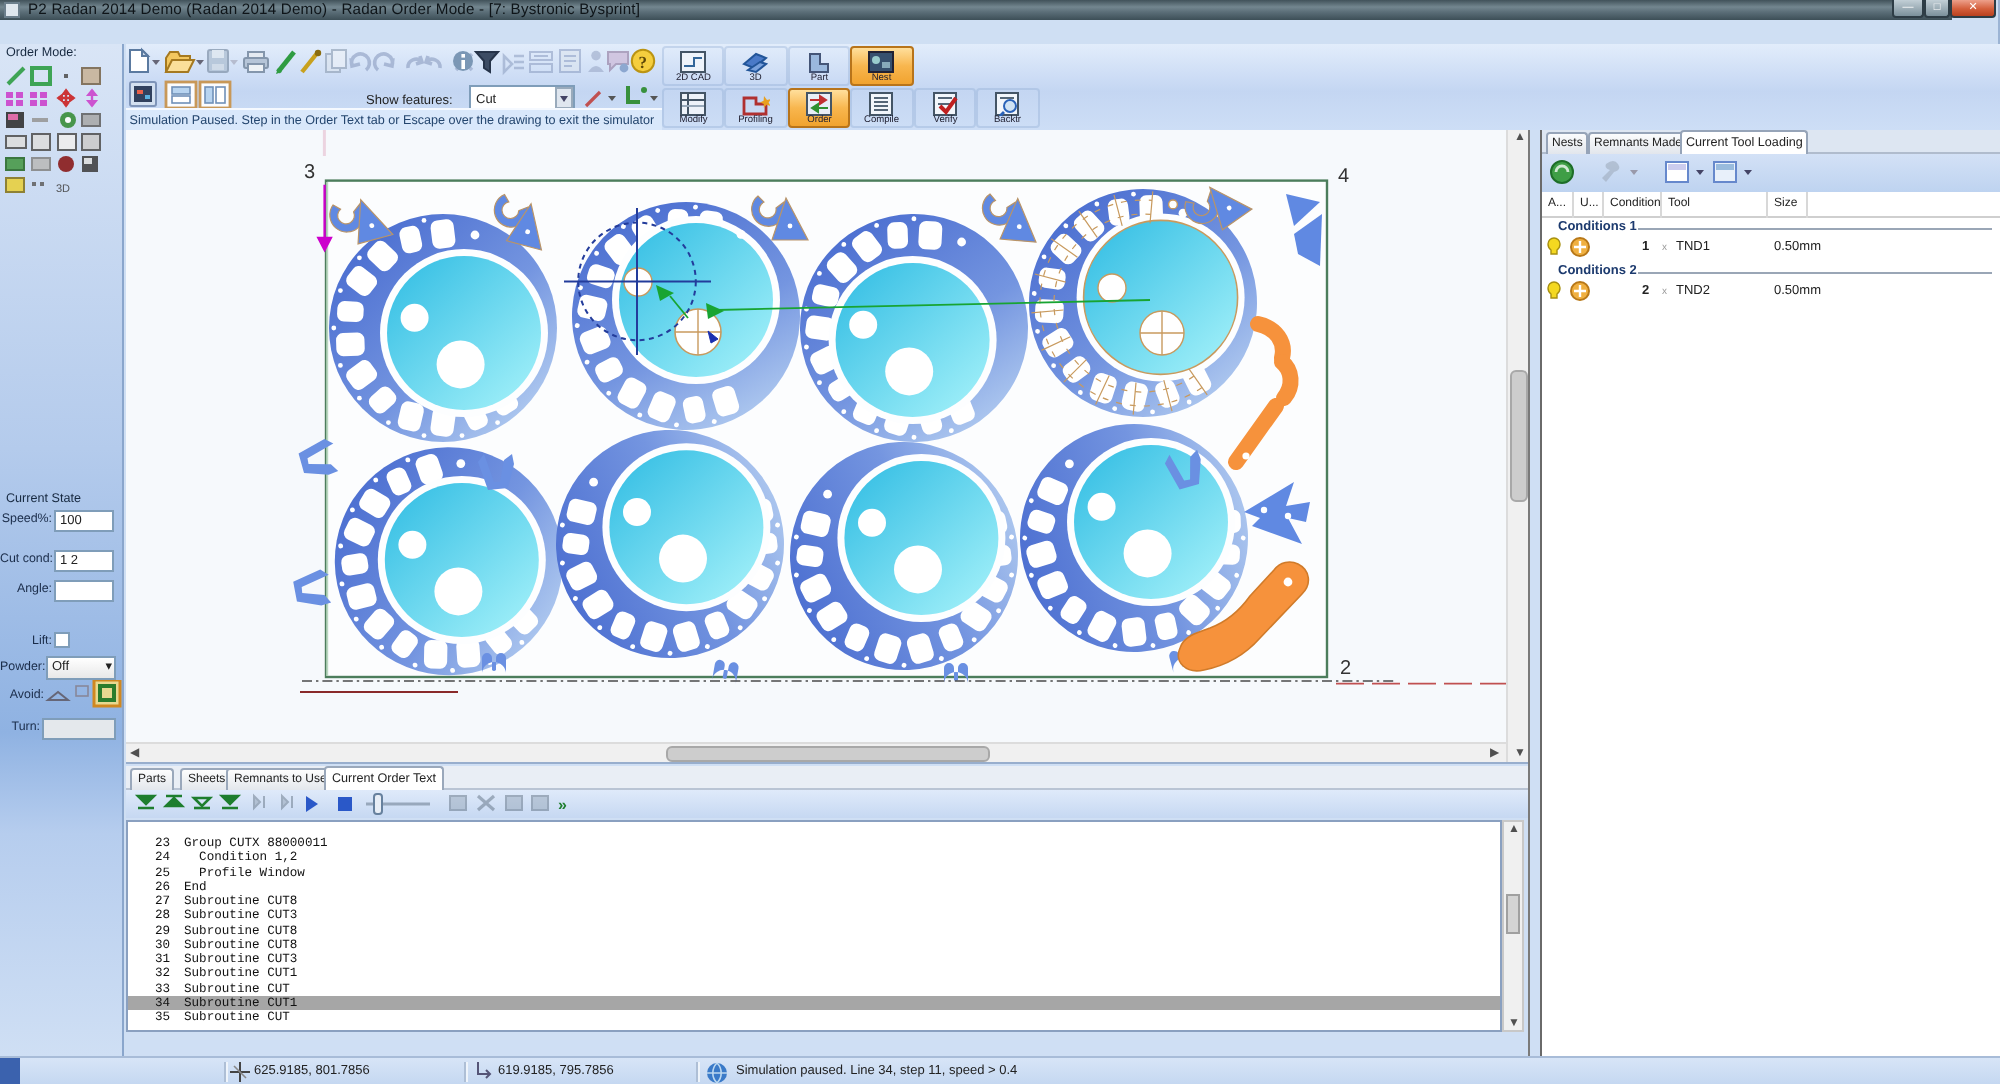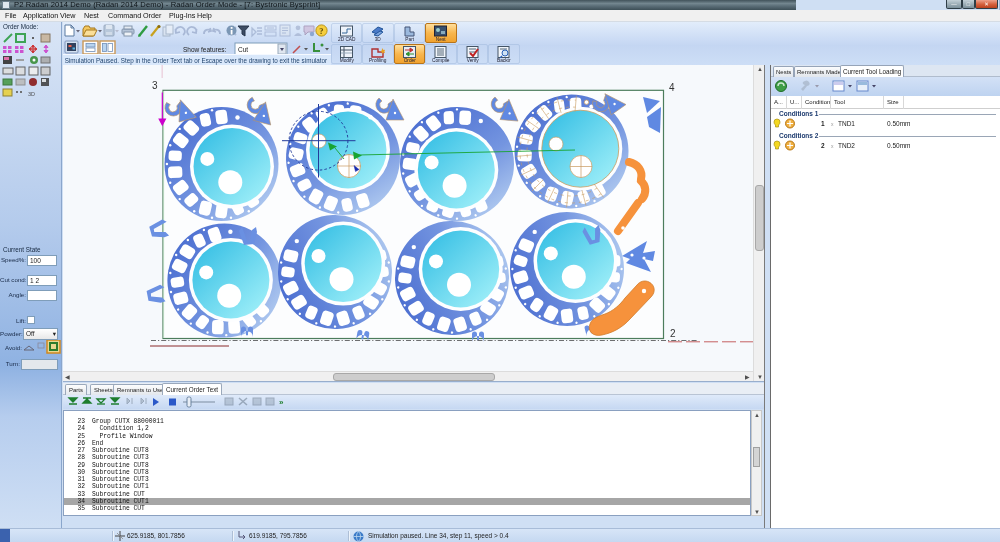--- a/index.html
+++ b/index.html
@@ -1,19 +1,19 @@
 <!DOCTYPE html>
 <html><head><meta charset="utf-8">
 <style>
 *{margin:0;padding:0;box-sizing:border-box}
 html,body{width:1000px;height:542px;overflow:hidden;font-family:"Liberation Sans",sans-serif}
 #win{position:absolute;left:0;top:0;width:1000px;height:542px;background:#cfdff3;overflow:hidden;box-shadow:inset -1px -1px 0 #9cb4d4}
 .abs{position:absolute}
 
-#title{left:0;top:0;width:796px;height:10px;background:linear-gradient(to bottom,#41525a,#73868f 35%,#5b6e78 60%,#3d4f57);color:#0e1418;font-size:7.6px;line-height:10px}
+#title{left:0;top:0;width:976px;height:10px;background:linear-gradient(to bottom,#41525a,#73868f 35%,#5b6e78 60%,#3d4f57);color:#0e1418;font-size:7.6px;line-height:10px}
 #title .txt{position:absolute;left:14px;top:0px;letter-spacing:0.1px}
 #ticon{left:2px;top:1px;width:8px;height:8px;background:#dfe7ee;border:1px solid #6c7f8c}
 .wbtn{position:absolute;top:0;border:1px solid #2e3d46;border-top:none;border-radius:0 0 2px 2px}
 #bmin{left:946px;width:16px;height:9px;background:linear-gradient(#c2cfd6,#7b909b)}
 #bmax{left:962px;width:13px;height:9px;background:linear-gradient(#c2cfd6,#7b909b)}
 #bclose{left:975px;width:23px;height:9px;background:linear-gradient(#eda08b,#d45f3c 55%,#b9411f)}
 .wglyph{position:absolute;font-size:5.5px;color:#fff;width:100%;text-align:center;top:0;line-height:8px}
 
 #menubar{left:0;top:10px;width:1000px;height:12px;background:#f0f0f0;border-bottom:1px solid #d5dce4;font-size:7.2px;color:#111;line-height:12px}
 #menubar span{position:absolute;top:0}
@@ -66,30 +66,20 @@
   <div class="abs" id="ticon"></div>
   <div class="wbtn" id="bmin">
       <div class="wglyph">—</div>
     </div>
   <div class="wbtn" id="bmax">
       <div class="wglyph">□</div>
     </div>
   <div class="wbtn" id="bclose">
       <div class="wglyph">✕</div>
     </div>
-  <div class="abs" id="menubar">
-    <span style="left:5px">File</span>
-      <span style="left:23px">Application</span>
-      <span style="left:60px">View</span>
-      <span style="left:84px">Nest</span>
-      <span style="left:108px">Command</span>
-      <span style="left:143px">Order</span>
-      <span style="left:169px">Plug-Ins</span>
-      <span style="left:197px">Help</span>
-  </div>
   <div class="abs" id="toolarea">
     <svg width="937" height="43" style="position:absolute;left:0;top:0">
       <g transform="translate(0,3)">
         <g transform="translate(1,0)">
             <path d="M1,0 h6 l3,3 v8 h-9 z" fill="#fff" stroke="#5b7aa0"></path>
             <path d="M7,0 l3,3 h-3 z" fill="#cdd9e8" stroke="#5b7aa0"></path>
             <path d="M12,5 l2,2.5 l2,-2.5 z" fill="#667"></path>
           </g>
         <g transform="translate(20,0)">
             <path d="M0,4 l2,-3 h4 l1,2 h5 v3 l-2,5 h-10 z" fill="#f3c75f" stroke="#a5791f"></path>

